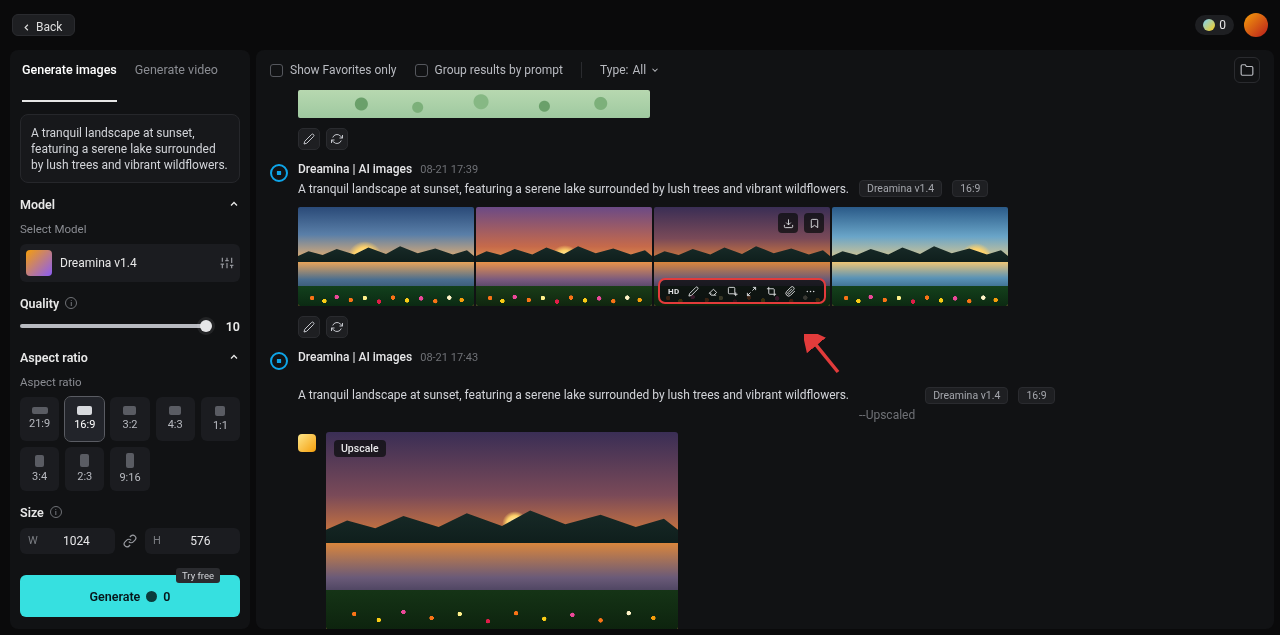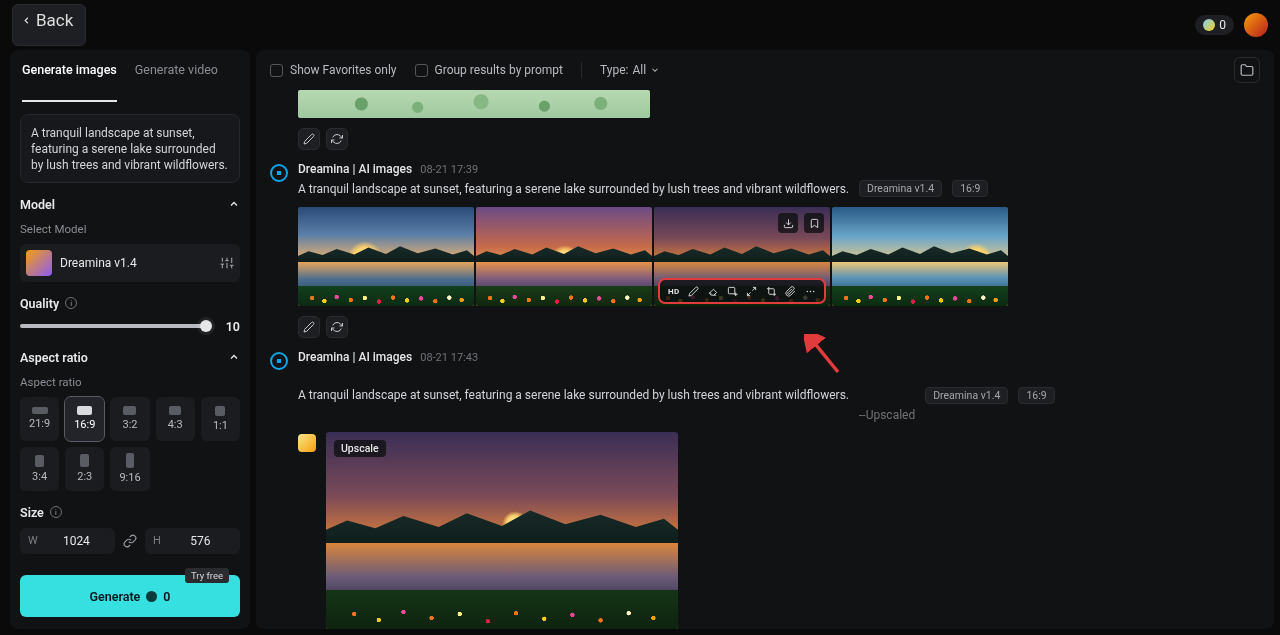--- a/index.html
+++ b/index.html
@@ -1,21 +1,21 @@
 <!DOCTYPE html>
 <html><head>
 <meta charset="utf-8">
 <style>
   * { box-sizing: border-box; margin: 0; padding: 0; font-family: -apple-system, BlinkMacSystemFont, "Segoe UI", Roboto, Arial, sans-serif; }
   html, body { width: 1280px; height: 635px; background: #0a0a0b; color: #e8e8e8; overflow: hidden; }
   body { display: flex; flex-direction: column; }
 
   
   .topbar { height: 50px; display: flex; align-items: center; justify-content: space-between; padding: 0 12px; }
-  .back-btn { display: inline-flex; align-items: center; gap: 4px; background: #1e1f22; border: 1px solid #2a2b2f; border-radius: 6px; padding: 5px 12px 15px 8px; color: #ddd; font-size: 17px; cursor: pointer; }
+  .back-btn { display: inline-flex; align-items: center; gap: 4px; background: #1e1f22; border: 1px solid #2a2b2f; border-radius: 6px; padding: 5px 12px 1px 8px; color: #ddd; font-size: 12px; cursor: pointer; }
   .topbar-right { display: flex; align-items: center; gap: 10px; }
   .credit-pill { display: inline-flex; align-items: center; gap: 4px; background: #1e1f22; border-radius: 14px; padding: 3px 8px; font-size: 12px; }
   .credit-icon { width: 12px; height: 12px; border-radius: 50%; background: linear-gradient(135deg,#7dd3fc,#facc15); display:inline-block; }
   .avatar { width: 24px; height: 24px; border-radius: 50%; background: linear-gradient(135deg,#f59e0b,#b91c1c); }
 
   
   .main { flex: 1; display: flex; gap: 6px; padding: 0 6px 6px 10px; min-height: 0; }
   .sidebar { width: 240px; background: #111214; border-radius: 8px; display: flex; flex-direction: column; padding: 8px 10px 12px 10px; position: relative; }
   .canvas { flex: 1; background: #111214; border-radius: 8px; display: flex; flex-direction: column; min-width: 0; }
 
@@ -58,21 +58,21 @@
   .size-head { margin-top:14px; display:flex; align-items:center; gap:6px; font-size:12.5px; font-weight:600; }
   .size-row { display:flex; align-items:center; gap:8px; margin-top:8px; }
   .size-input { flex:1; background:#1b1c20; border-radius:6px; height:26px; display:flex; align-items:center; padding:0 8px; gap:8px; }
   .size-letter { font-size:11px; color:#7b7d83; }
   .size-val { font-size:12px; color:#e6e6e8; flex:1; text-align:center; }
   .link-icon { color:#9a9ca2; }
 
   .gen-wrap { margin-top:auto; position:relative; }
   .gen-btn { width:100%; height:42px; background:#36e0e0; border-radius:6px; color:#07161a; font-size:12.5px; font-weight:600; display:flex; align-items:center; justify-content:center; gap:6px; cursor:pointer; }
   .gen-btn .credit-icon { width:11px; height:11px; background:#0b3b3b; border-radius:50%; display:inline-block; }
-  .try-free { position:absolute; right:11px; top:-7px; background:#2a2b2f; color:#d2d4d9; font-size:9.5px; padding:2px 6px; border-radius:3px; }
+  .try-free { position:absolute; right:20px; top:-7px; background:#2a2b2f; color:#d2d4d9; font-size:9.5px; padding:2px 6px; border-radius:3px; }
 
   
   .canvas-head { height:40px; display:flex; align-items:center; padding:0 14px; gap:18px; font-size:12px; color:#b8bac0; }
   .chk { width:13px; height:13px; border:1.5px solid #55575d; border-radius:3px; display:inline-block; }
   .chk-row { display:flex; align-items:center; gap:7px; cursor:pointer; }
   .vdivider { width:1px; height:16px; background:#2a2b2f; }
   .type-sel { display:flex; align-items:center; gap:4px; cursor:pointer; }
   .canvas-head .spacer { flex:1; }
   .folder-btn { width:26px; height:26px; border:1px solid #2a2b2f; border-radius:6px; display:flex; align-items:center; justify-content:center; color:#b8bac0; cursor:pointer; }
 

